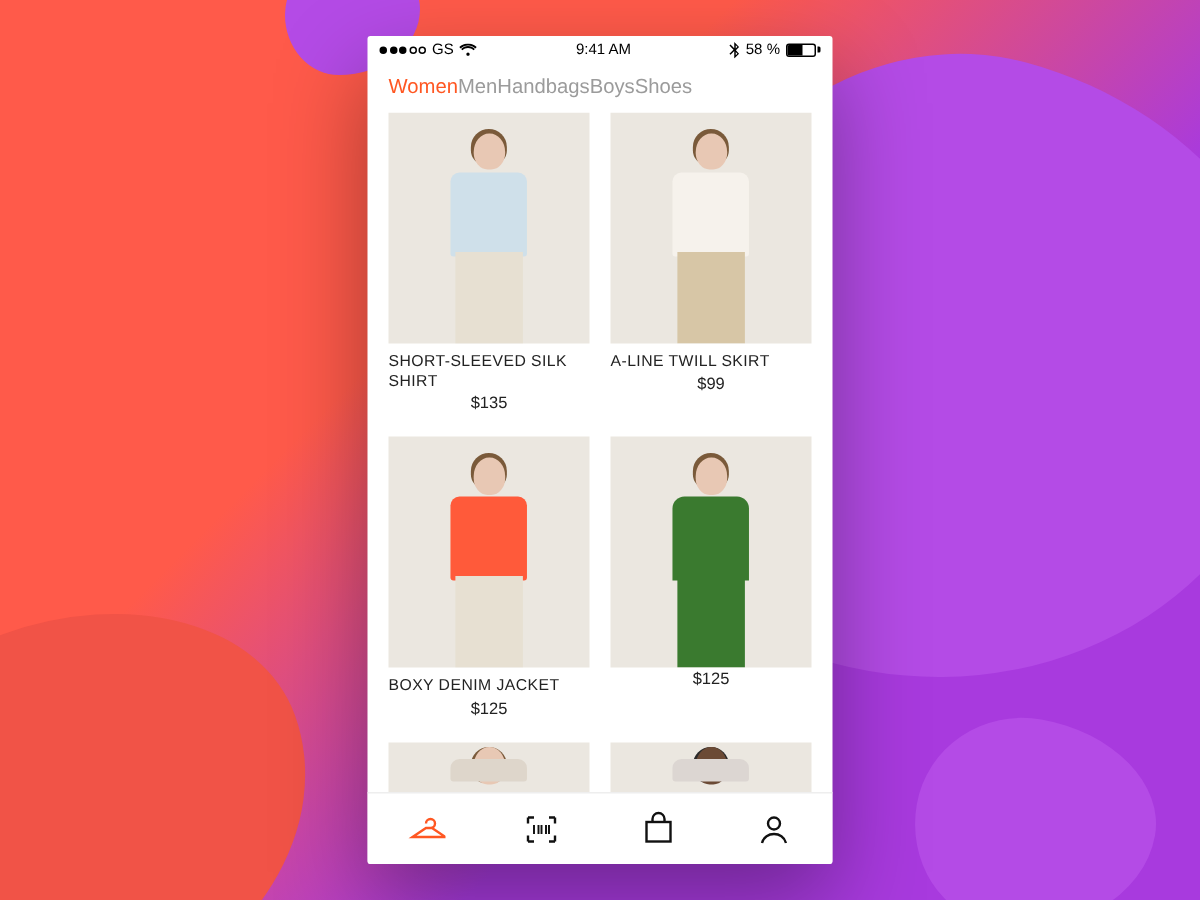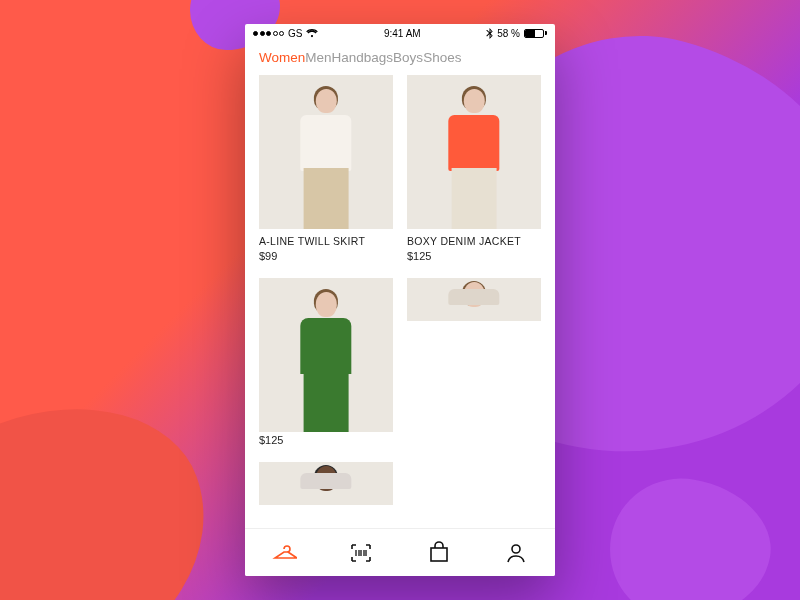--- a/index.html
+++ b/index.html
@@ -59,21 +59,21 @@
     gap: 16px 14px;
     align-content: start;
   }
   .card { display:flex; flex-direction:column; }
   .thumb {
     width: 100%; aspect-ratio: 1/1.15;
     background: #ebe7e0;
     position: relative; overflow:hidden;
   }
   .name { font-size: 10.5px; letter-spacing: 0.3px; color:#222; margin-top:6px; line-height:1.25; text-transform: uppercase;}
-  .price { font-size: 11px; color:#222; margin-top:2px;}
+  .price { font-size: 11px; color:#222; margin-top:2px;text-align:center;}
 
   
   .fig { position:absolute; left:50%; bottom:0; transform:translateX(-50%); width:70%; height:95%; }
   .head { position:absolute; top:4%; left:50%; transform:translateX(-50%); width:22%; aspect-ratio:1/1.2; background:#e8c8b4; border-radius:50% 50% 45% 45%; }
   .hair { position:absolute; top:2%; left:50%; transform:translateX(-50%); width:26%; aspect-ratio:1/1; background:#7a5a3a; border-radius:50% 50% 40% 40%; }
   .torso { position:absolute; top:22%; left:50%; transform:translateX(-50%); width:55%; height:38%; border-radius:6px 6px 2px 2px; }
   .legs  { position:absolute; top:58%; left:50%; transform:translateX(-50%); width:48%; height:42%; }
   .c1 .torso{ background:#cfe0ea; } .c1 .legs{ background:#e7e0d2; }
   .c2 .torso{ background:#f6f2ec; } .c2 .legs{ background:#d7c6a6; }
   .c3 .torso{ background:#ff5a3a; } .c3 .legs{ background:#e7e0d2; }
@@ -132,20 +132,32 @@
     <div class="tabs">
       <span class="tab active">Women</span>
       <span class="tab">Men</span>
       <span class="tab">Handbags</span>
       <span class="tab">Boys</span>
       <span class="tab">Shoes</span>
     </div>
 
     <div class="grid">
       <div class="card">
+        <div class="thumb c1">
+            <div class="fig">
+              <div class="hair"></div>
+              <div class="head"></div>
+              <div class="torso"></div>
+              <div class="legs"></div>
+            </div>
+          </div>
+        <div class="name">SHORT-SLEEVED SILK SHIRT</div>
+        <div class="price">$135</div>
+      </div>
+      <div class="card">
         <div class="thumb c2">
             <div class="fig">
               <div class="hair"></div>
               <div class="head"></div>
               <div class="torso"></div>
               <div class="legs"></div>
             </div>
           </div>
         <div class="name">A-LINE TWILL SKIRT</div>
         <div class="price">$99</div>

